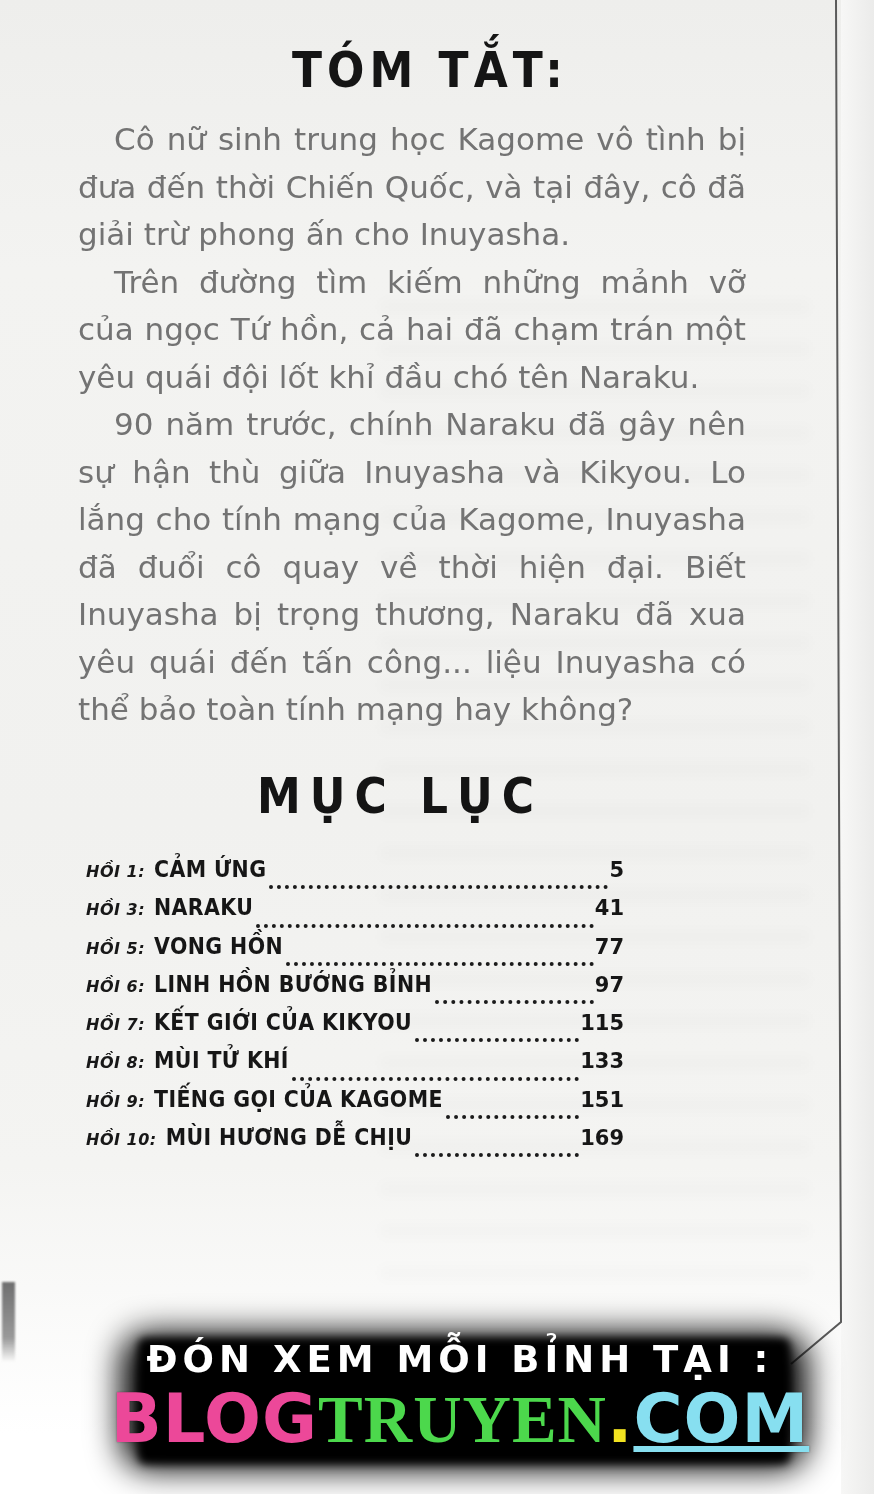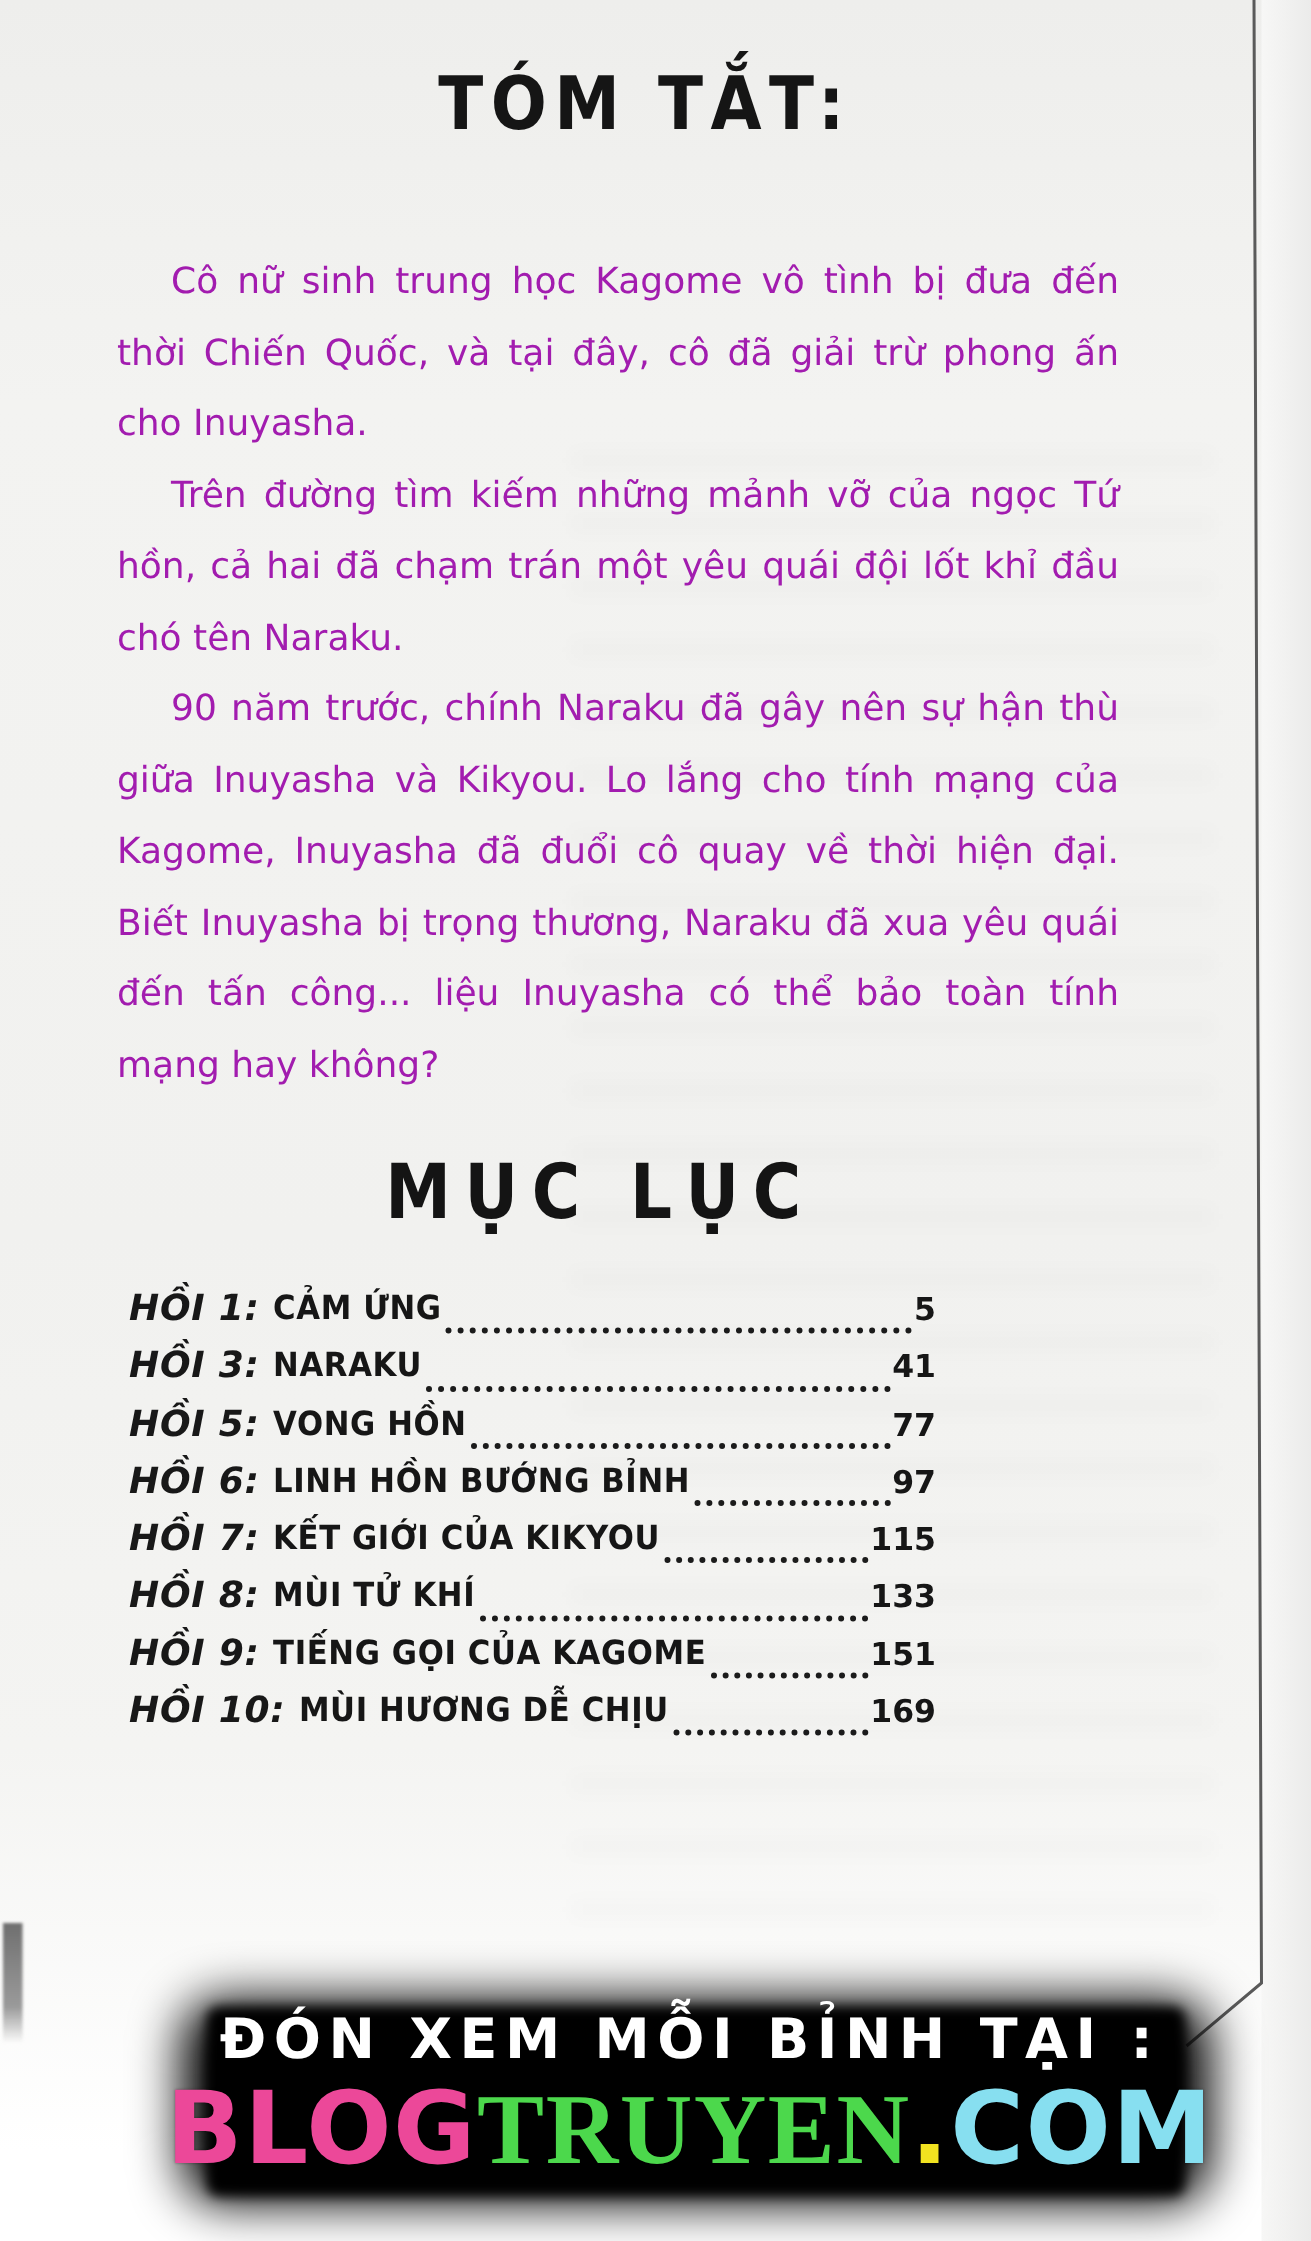--- a/index.html
+++ b/index.html
@@ -28,37 +28,37 @@
     filter:blur(1px);
   }
 
   .summary-title{
     position:absolute;left:0;top:44px;width:860px;text-align:center;
     font-size:44px;font-weight:bold;letter-spacing:5px;
     transform:scaleY(1.12);color:#151515;
   }
   .summary-body{
     position:absolute;left:78px;top:116px;width:668px;
-    font-size:24px;line-height:47.5px;text-align:justify;color:#a21caf;margin-top:48px;
+    font-size:31px;line-height:47.5px;text-align:justify;color:#737373;
   }
   .summary-body p{margin:0;text-indent:36px;}
 
   .toc-title{
     position:absolute;left:0;top:770px;width:800px;text-align:center;
     font-size:44px;font-weight:bold;letter-spacing:9px;
     transform:scaleY(1.15);color:#141414;
   }
   .toc{
     position:absolute;left:86px;top:858px;width:538px;
   }
   .toc-row{
     display:flex;align-items:baseline;height:38.3px;white-space:nowrap;
   }
   .toc-label{
-    font-style:italic;font-weight:bold;font-size:24px;margin-right:9px;
+    font-style:italic;font-weight:bold;font-size:16px;margin-right:9px;
     letter-spacing:0.5px;color:#181818;
   }
   .toc-entry-title{
     font-weight:bold;font-size:20.5px;letter-spacing:0.4px;color:#161616;
     transform:scaleY(1.08);transform-origin:left bottom;
   }
   .toc-dots{
     flex:1;min-width:16px;border-bottom:4px dotted #1b1b1b;
     align-self:flex-end;margin:0 1px 7px 3px;
   }
@@ -158,14 +158,14 @@
     <span class="toc-page">169</span>
   </div>
 </div>
 
 <div class="footer-blob-outer"></div>
 <div class="footer-blob-inner"></div>
 
 <div class="footer-tagline">ĐÓN XEM MỖI BỈNH TẠI :</div>
 
 <div class="footer-logo">
-  <span style="color: #ec4899;">BLOG</span><span style="color: rgb(76, 216, 76); font-family: Liberation Serif, serif;">TRUYEN</span><span style="color: rgb(242, 227, 32);">.</span><span style="color: rgb(135, 223, 240);">COM</span>
+  <span style="color: #ec4899;">BLOG</span><span style="color: rgb(76, 216, 76); font-family: Liberation Serif, serif;">TRUYEN</span><span style="color: rgb(242, 227, 32);">.</span><span style="color: rgb(135, 223, 240); text-decoration: underline;">COM</span>
 </div>
 
 </body></html>

